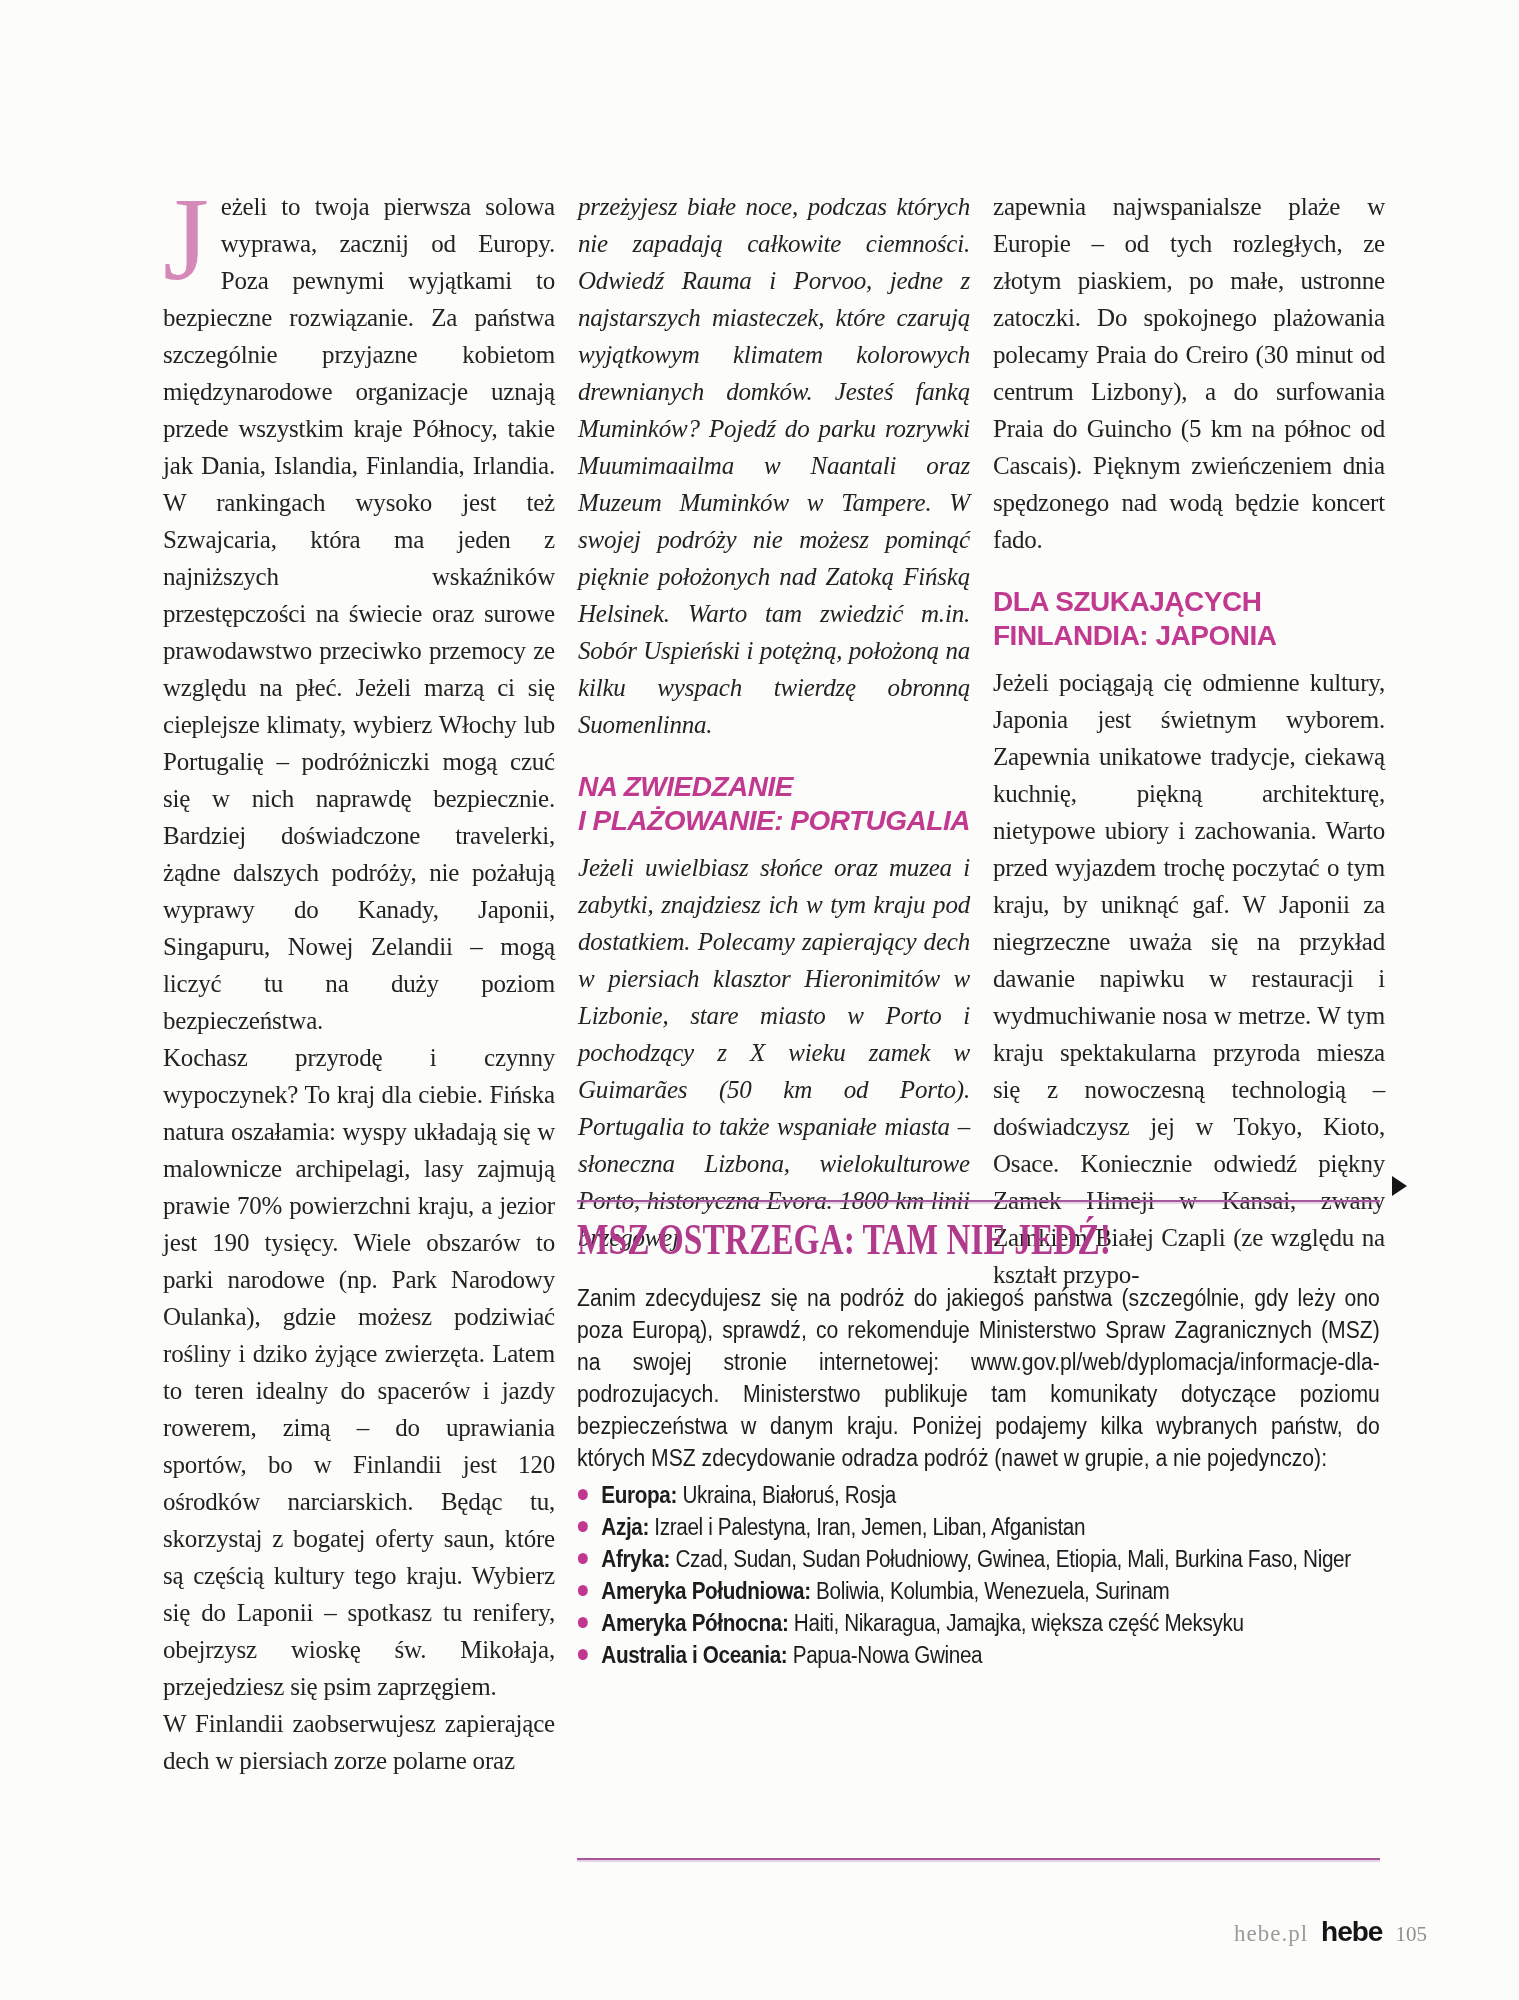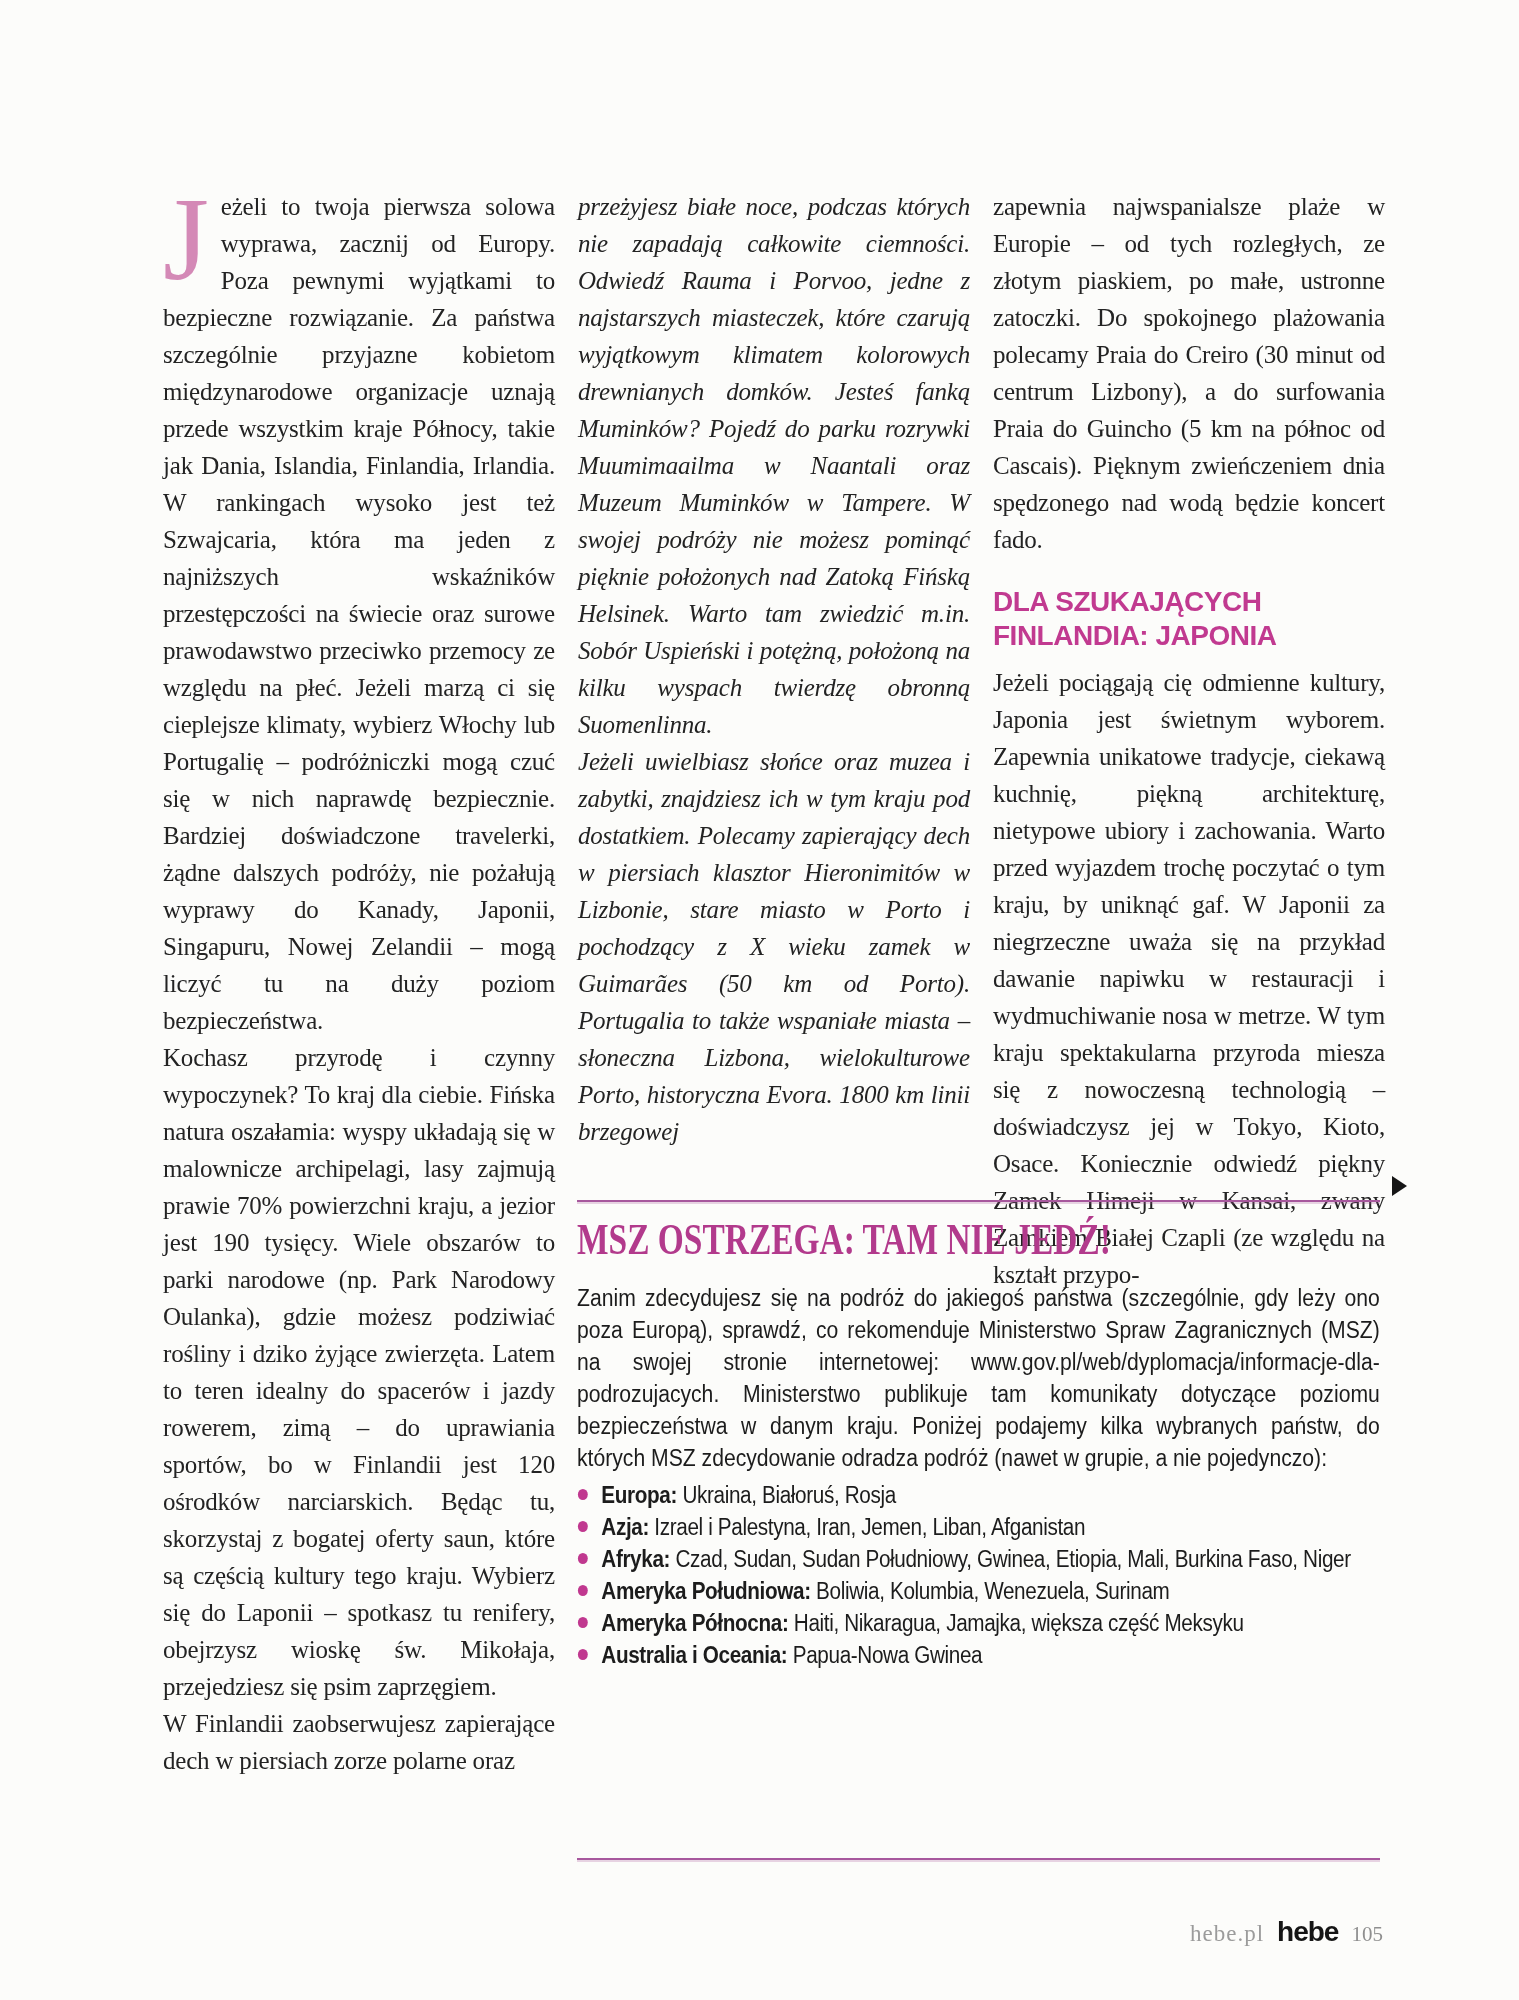--- a/index.html
+++ b/index.html
@@ -64,40 +64,44 @@
     position:relative; padding-left:27px;
     font-size:23px; line-height:32px; letter-spacing:-0.4px; white-space:nowrap;
   }
   .bullet-dot {
     position:absolute; left:1px; top:10px; width:11px; height:11px;
     border-radius:50%; background:var(--bullet-pink,#c0388f);
   }
   .warning-list .label { font-weight:700; margin-right:6px; }
   
   .footer { position:absolute; left:1190px; top:1916px; display:flex; align-items:baseline; gap:13px; }
-  .footer-site { font-size:23px; color:#9b9b9b; letter-spacing:1px; }
+  .footer-site { font-size:23px; color:#9b9b9b; letter-spacing:1px;margin-left:44px; }
   .footer-logo {
     font-family:"Liberation Sans","DejaVu Sans",sans-serif;
     font-weight:700; font-size:28px; color:#151515; letter-spacing:-1px;text-align:right;
   }
   .footer-page { font-size:21px; color:#8f8f8f; }
 </style>
 </head>
 <body>
 
 <div class="page">
 
   <div class="col col-1">
     <p><span class="drop-cap">J</span><span>eżeli to twoja pierwsza solowa wyprawa, zacznij od Europy. Poza pewnymi wyjątkami to bezpieczne rozwiązanie. Za państwa szczególnie przyjazne kobietom międzynarodowe organizacje uznają przede wszystkim kraje Północy, takie jak Dania, Islandia, Finlandia, Irlandia. W rankingach wysoko jest też Szwajcaria, która ma jeden z najniższych wskaźników przestępczości na świecie oraz surowe prawodawstwo przeciwko przemocy ze względu na płeć. Jeżeli marzą ci się cieplejsze klimaty, wybierz Włochy lub Portugalię – podróżniczki mogą czuć się w nich naprawdę bezpiecznie. Bardziej doświadczone travelerki, żądne dalszych podróży, nie pożałują wyprawy do Kanady, Japonii, Singapuru, Nowej Zelandii – mogą liczyć tu na duży poziom bezpieczeństwa.</span></p>
     <p>Kochasz przyrodę i czynny wypoczynek? To kraj dla ciebie. Fińska natura oszałamia: wyspy układają się w malownicze archipelagi, lasy zajmują prawie 70% powierzchni kraju, a jezior jest 190 tysięcy. Wiele obszarów to parki narodowe (np. Park Narodowy Oulanka), gdzie możesz podziwiać rośliny i dziko żyjące zwierzęta. Latem to teren idealny do spacerów i jazdy rowerem, zimą – do uprawiania sportów, bo w Finlandii jest 120 ośrodków narciarskich. Będąc tu, skorzystaj z bogatej oferty saun, które są częścią kultury tego kraju. Wybierz się do Laponii – spotkasz tu renifery, obejrzysz wioskę św. Mikołaja, przejedziesz się psim zaprzęgiem.</p>
     <p>W Finlandii zaobserwujesz zapierające dech w piersiach zorze polarne oraz</p>
   </div>
 
   <div class="col col-2">
     <p>przeżyjesz białe noce, podczas których nie zapadają całkowite ciemności. Odwiedź Rauma i Porvoo, jedne z najstarszych miasteczek, które czarują wyjątkowym klimatem kolorowych drewnianych domków. Jesteś fanką Muminków? Pojedź do parku rozrywki Muumimaailma w Naantali oraz Muzeum Muminków w Tampere. W swojej podróży nie możesz pominąć pięknie położonych nad Zatoką Fińską Helsinek. Warto tam zwiedzić m.in. Sobór Uspieński i potężną, położoną na kilku wyspach twierdzę obronną Suomenlinna.</p>
+    <div class="col-heading">
+      <div>NA ZWIEDZANIE</div>
+      <div>I PLAŻOWANIE: PORTUGALIA</div>
+    </div>
     <p>Jeżeli uwielbiasz słońce oraz muzea i zabytki, znajdziesz ich w tym kraju pod dostatkiem. Polecamy zapierający dech w piersiach klasztor Hieronimitów w Lizbonie, stare miasto w Porto i pochodzący z X wieku zamek w Guimarães (50 km od Porto). Portugalia to także wspaniałe miasta – słoneczna Lizbona, wielokulturowe Porto, historyczna Evora. 1800 km linii brzegowej</p>
   </div>
 
   <div class="col col-3">
     <p>zapewnia najwspanialsze plaże w Europie – od tych rozległych, ze złotym piaskiem, po małe, ustronne zatoczki. Do spokojnego plażowania polecamy Praia do Creiro (30 minut od centrum Lizbony), a do surfowania Praia do Guincho (5 km na północ od Cascais). Pięknym zwieńczeniem dnia spędzonego nad wodą będzie koncert fado.</p>
     <div class="col-heading">
       <div>DLA SZUKAJĄCYCH</div>
       <div>FINLANDIA: JAPONIA</div>
     </div>
     <p>Jeżeli pociągają cię odmienne kultury, Japonia jest świetnym wyborem. Zapewnia unikatowe tradycje, ciekawą kuchnię, piękną architekturę, nietypowe ubiory i zachowania. Warto przed wyjazdem trochę poczytać o tym kraju, by uniknąć gaf. W Japonii za niegrzeczne uważa się na przykład dawanie napiwku w restauracji i wydmuchiwanie nosa w metrze. W tym kraju spektakularna przyroda miesza się z nowoczesną technologią – doświadczysz jej w Tokyo, Kioto, Osace. Koniecznie odwiedź piękny Zamek Himeji w Kansai, zwany Zamkiem Białej Czapli (ze względu na kształt przypo-</p>

